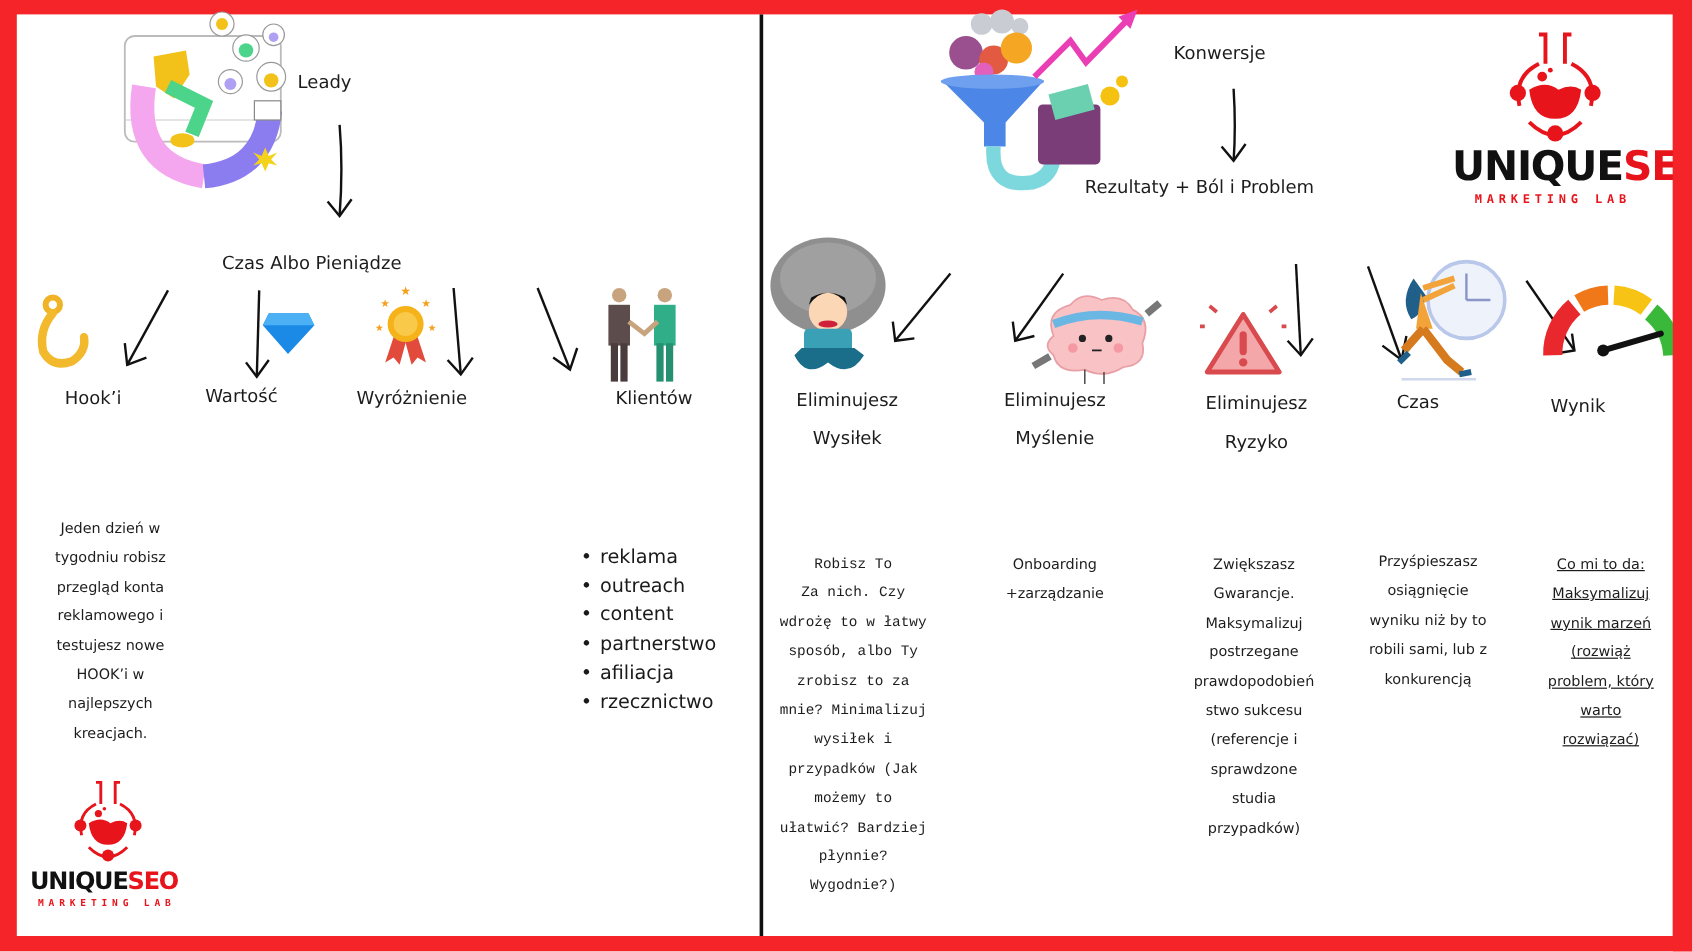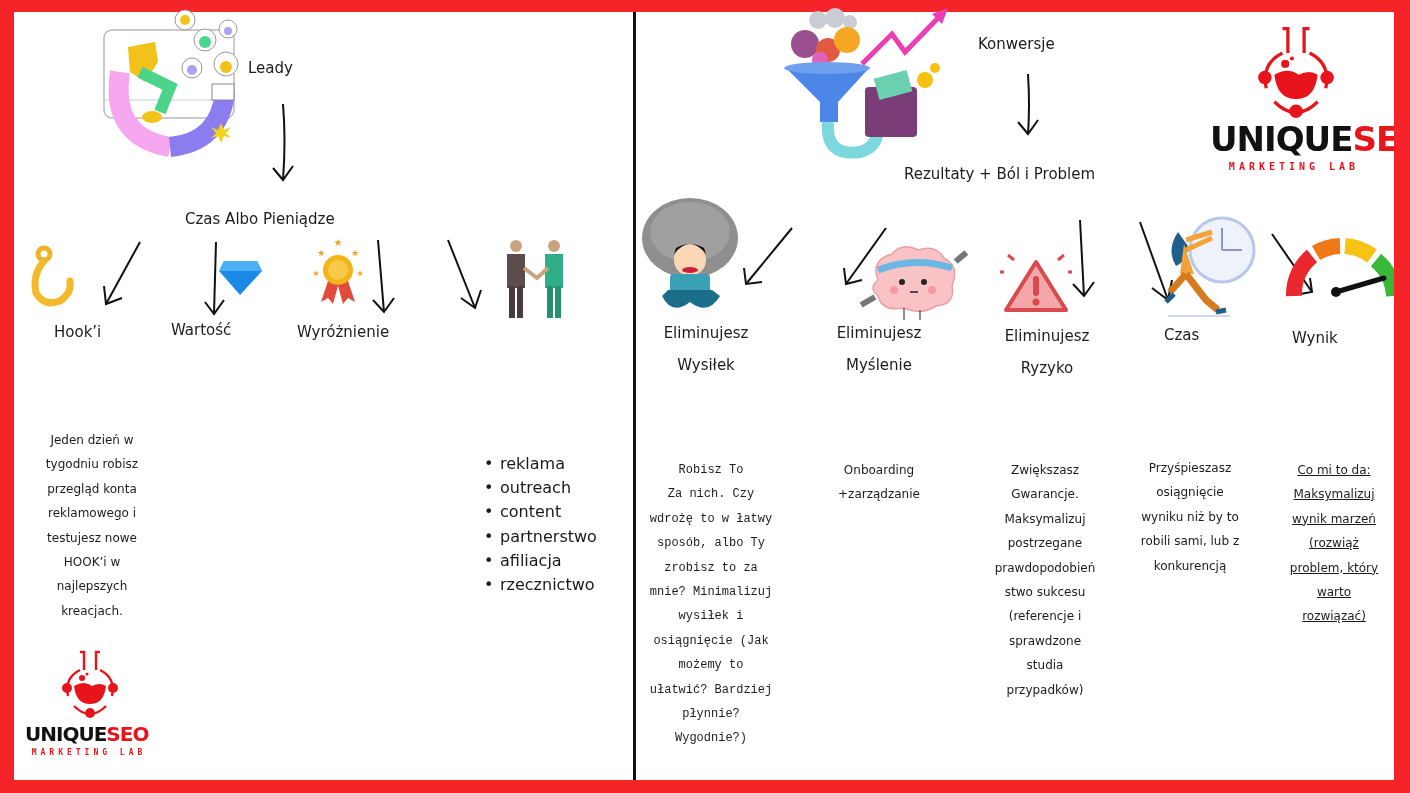--- a/index.html
+++ b/index.html
@@ -122,20 +122,21 @@
   <svg width="42" height="76">
       <path d="M3 2 L30 70" stroke="#111" stroke-width="2" fill="none"></path>
       <path d="M16 60 L30 70 L36 52" stroke="#111" stroke-width="2" fill="none"></path>
     </svg>
 </div>
 
 <div class="abs lbl" style="left:54px;top:316px;">Hook’i</div>
 <div class="abs lbl" style="left:171px;top:314px;">Wartość</div>
 <div class="abs lbl" style="left:297px;top:316px;">Wyróżnienie</div>
 <div class="abs lbl" style="left:470px;top:316px;width:150px;">
+  <div style="margin-top:0px;">Klientów</div>
 </div>
 
 <div class="abs desc" style="left:22px;top:428px;width:140px;">
   <div>Jeden dzień w</div>
   <div>tygodniu robisz</div>
   <div>przegląd konta</div>
   <div>reklamowego i</div>
   <div>testujesz nowe</div>
   <div>HOOK’i w</div>
   <div>najlepszych</div>
@@ -191,21 +192,21 @@
   </svg>
 </div>
 
 <div class="abs lbl" style="left:978px;top:28px;">Konwersje</div>
 <div class="abs" style="left:1014px;top:72px;width:30px;height:66px;">
   <svg width="30" height="66">
       <path d="M14 2 Q16 34 14 62" stroke="#111" stroke-width="2" fill="none"></path>
       <path d="M4 50 L14 62 L24 48" stroke="#111" stroke-width="2" fill="none"></path>
     </svg>
 </div>
-<div class="abs lbl" style="left:904px;top:158px;">Rezultaty + Ból i Problem</div>
+<div class="abs lbl" style="left:904px;top:140px;">Rezultaty + Ból i Problem</div>
 
 <div class="abs" style="left:1210px;top:26px;width:175px;height:160px;">
   <div style="margin-left:48px;">
     <svg width="76" height="92" viewBox="0 0 56 68">
       <path d="M18 2 h4 v18 M38 2 h-4 v18" stroke="#e8141b" stroke-width="2.4" fill="none"></path>
       <path d="M18 20 Q2 28 6 46 M38 20 Q54 28 50 46 M12 56 Q20 64 28 64 M44 56 Q36 64 28 64" stroke="#e8141b" stroke-width="2.4" fill="none"></path>
       <circle cx="5" cy="38" r="5" fill="#e8141b"></circle>
         <circle cx="51" cy="38" r="5" fill="#e8141b"></circle>
         <circle cx="28" cy="63" r="5" fill="#e8141b"></circle>
       <path d="M12 36 Q22 30 30 36 Q38 32 44 36 Q42 54 28 54 Q14 54 12 36 Z" fill="#e8141b"></path>
@@ -326,21 +327,21 @@
 <div class="abs lbl" style="left:1292px;top:322px;">Wynik</div>
 
 <div class="abs desc" style="left:636px;top:458px;width:150px;font-family:Liberation Mono, monospace;">
   <div>Robisz To</div>
   <div>Za nich. Czy</div>
   <div>wdrożę to w łatwy</div>
   <div>sposób, albo Ty</div>
   <div>zrobisz to za</div>
   <div>mnie? Minimalizuj</div>
   <div>wysiłek i</div>
-  <div>osiągnięcie (Jak</div>
+  <div>przypadków (Jak</div>
   <div>możemy to</div>
   <div>ułatwić? Bardziej</div>
   <div>płynnie?</div>
   <div>Wygodnie?)</div>
 </div>
 <div class="abs desc" style="left:810px;top:458px;width:138px;">
   <div>Onboarding</div>
   <div>+zarządzanie</div>
 </div>
 <div class="abs desc" style="left:970px;top:458px;width:150px;">

